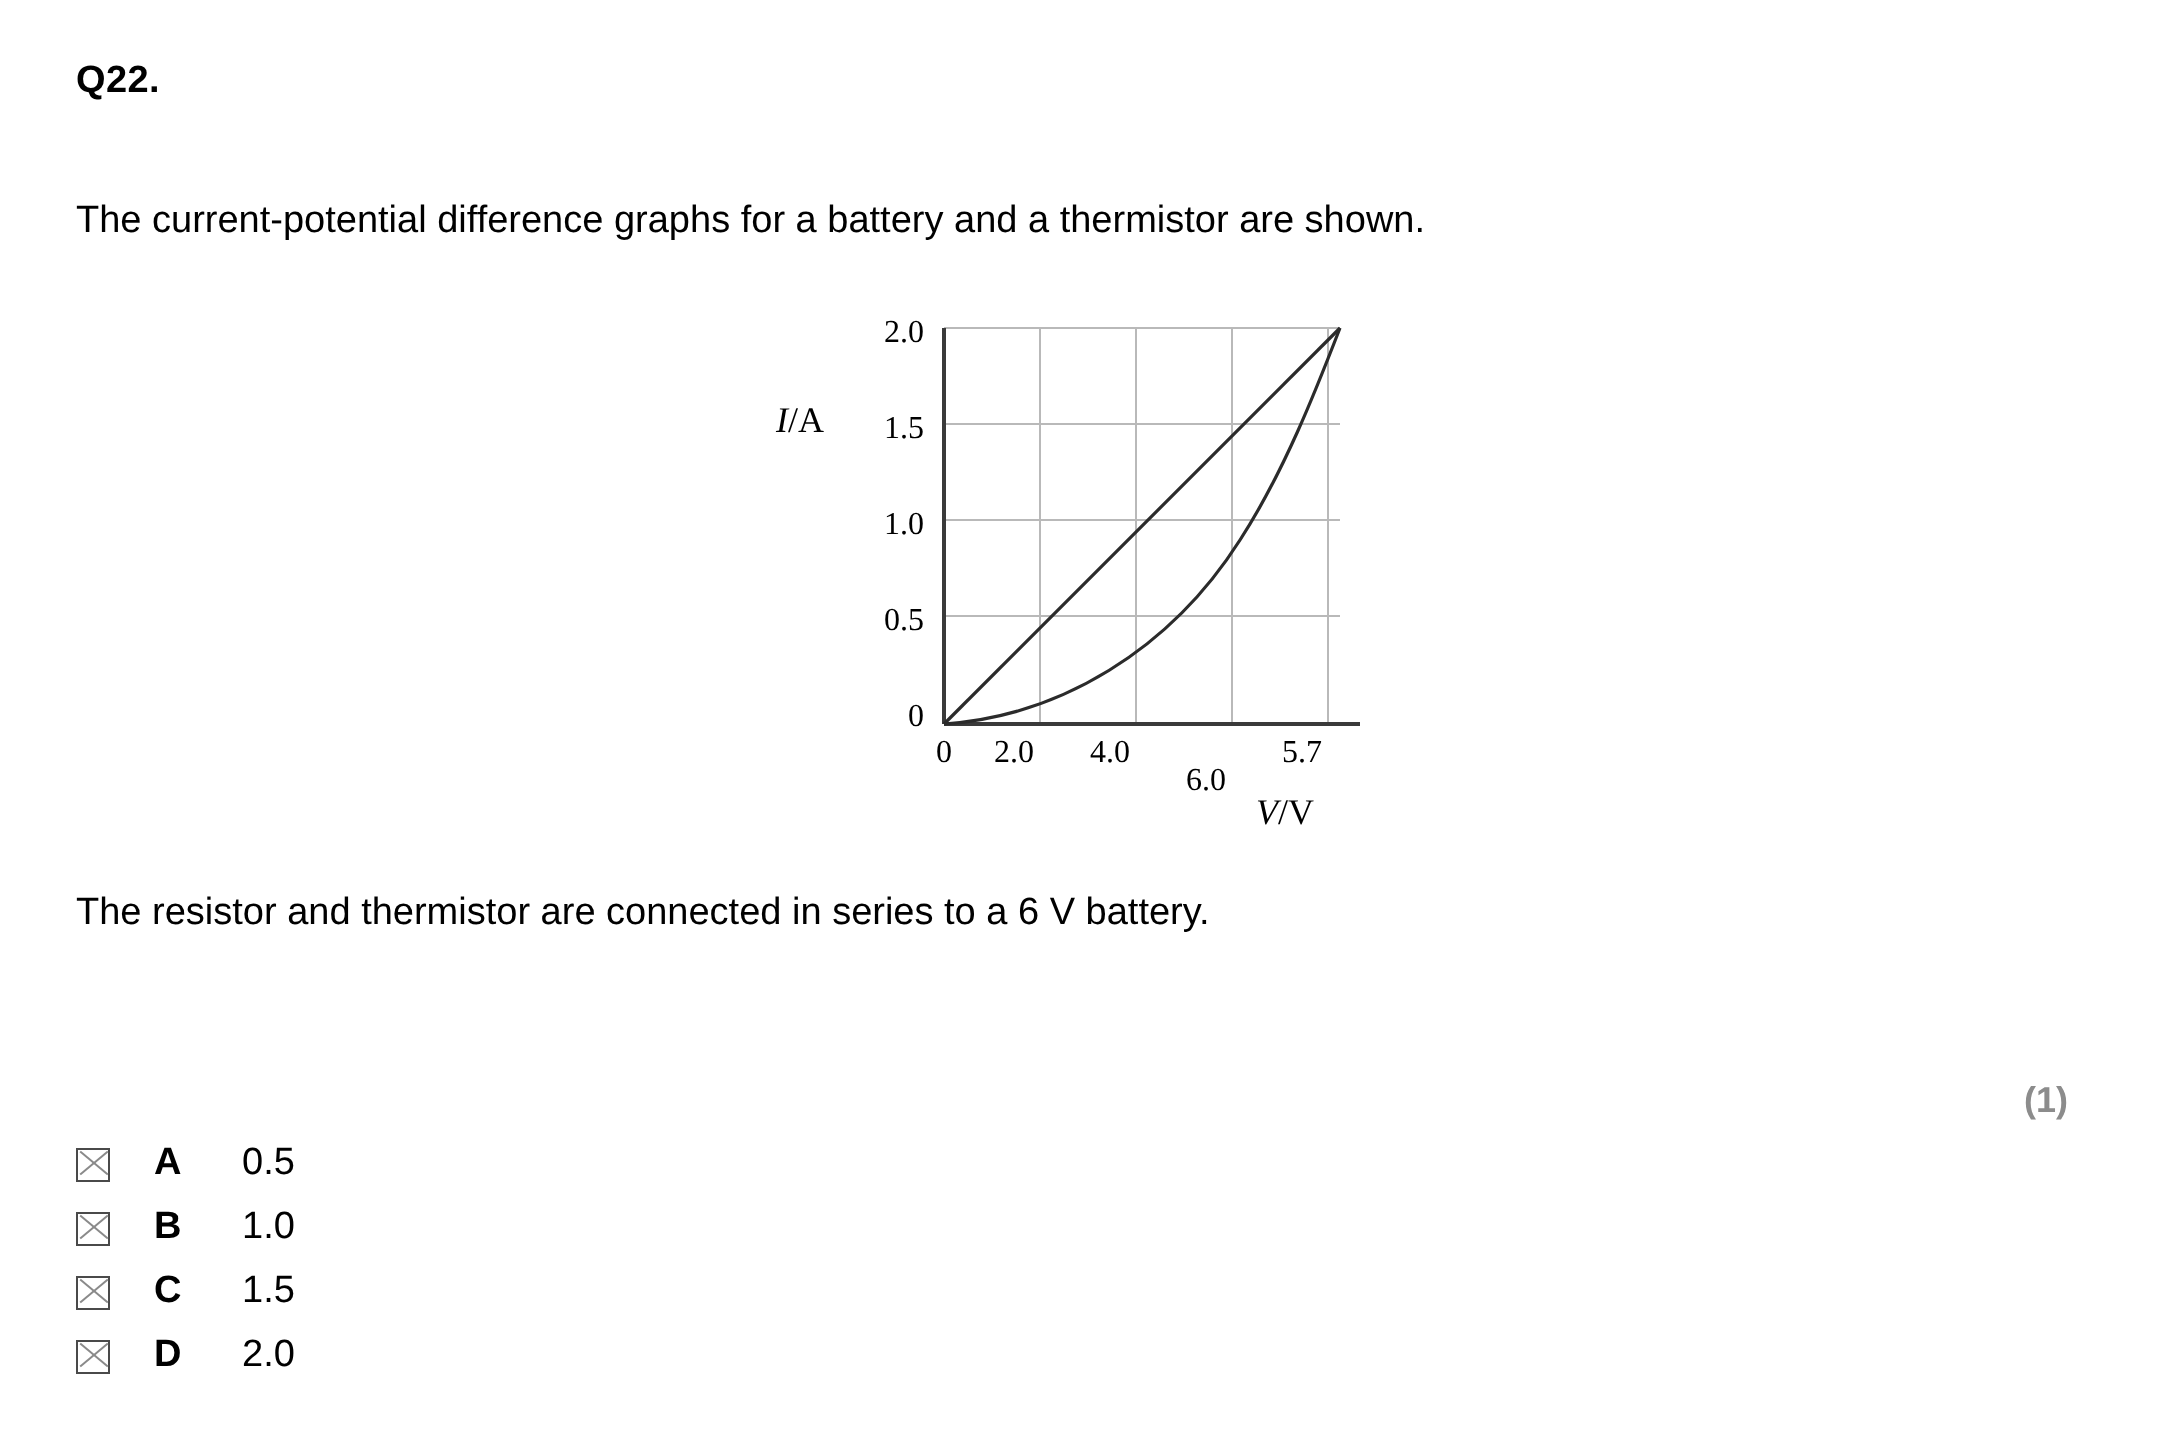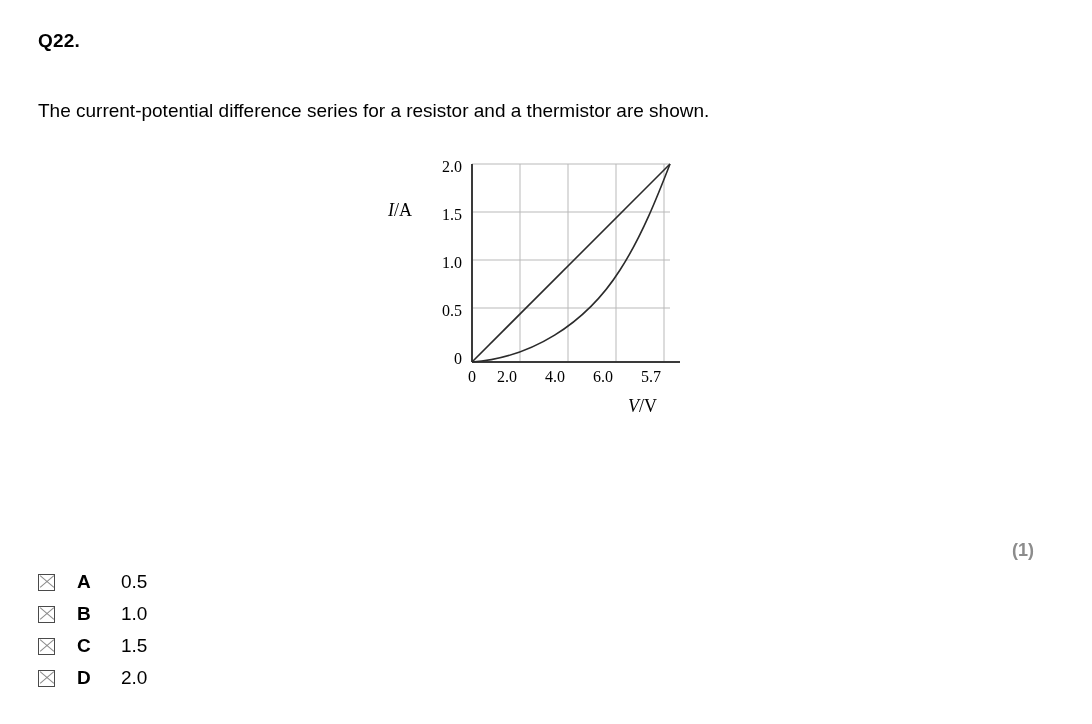--- a/index.html
+++ b/index.html
@@ -141,39 +141,39 @@
     font-size: 19px;
   }
 </style>
 </head>
 <body>
 
 <div class="page">
 
   <div class="q-number">Q22.</div>
 
-  <div class="stem">The current-potential difference series for a resistor and a thermistor are shown.</div>
+  <div class="stem">The current-potential difference graphs for a battery and a thermistor are shown.</div>
 
   <div class="figure">
 
     <div class="axis-label-y">I<span class="unit">/A</span></div>
     <div class="axis-label-x">V<span class="unit">/V</span></div>
 
     
     <div class="ytick" style="left:48px; top:8px;">2.0</div>
     <div class="ytick" style="left:48px; top:56px;">1.5</div>
     <div class="ytick" style="left:48px; top:104px;">1.0</div>
     <div class="ytick" style="left:48px; top:152px;">0.5</div>
     <div class="ytick" style="left:48px; top:200px;">0</div>
 
     
     <div class="xtick" style="left:75px;  top:218px;">0</div>
     <div class="xtick" style="left:110px; top:218px;">2.0</div>
     <div class="xtick" style="left:158px; top:218px;">4.0</div>
-    <div class="xtick" style="left:206px; top:218px;text-align:center;">6.0</div>
+    <div class="xtick" style="left:206px; top:232px;text-align:center;">6.0</div>
     <div class="xtick" style="left:254px; top:218px;">5.7</div>
 
     <svg width="330" height="270" viewBox="0 0 330 270">
 
       <g stroke="#b9b9b9" stroke-width="1">
         <line x1="92" y1="14" x2="290" y2="14"></line>
         <line x1="92" y1="62" x2="290" y2="62"></line>
         <line x1="92" y1="110" x2="290" y2="110"></line>
         <line x1="92" y1="158" x2="290" y2="158"></line>
         <line x1="140" y1="14" x2="140" y2="212"></line>
@@ -186,20 +186,21 @@
         <line x1="92" y1="14" x2="92" y2="212"></line>
         <line x1="92" y1="212" x2="300" y2="212"></line>
       </g>
 
       <path d="M 92 212 L 290 14" fill="none" stroke="#2b2b2b" stroke-width="1.6"></path>
 
       <path d="M 92 212 C 150 208, 205 175, 240 120 C 262 86, 278 45, 290 14" fill="none" stroke="#2b2b2b" stroke-width="1.6"></path>
     </svg>
   </div>
 
+  <div class="line-series">The resistor and thermistor are connected in series to a 6 V battery.</div>
   <div class="marks">(1)</div>
 
   <div class="options">
     <div class="option-row">
       <span class="opt-box"></span>
       <span class="opt-letter">A</span>
       <span class="opt-text">0.5</span>
     </div>
     <div class="option-row">
       <span class="opt-box"></span>

